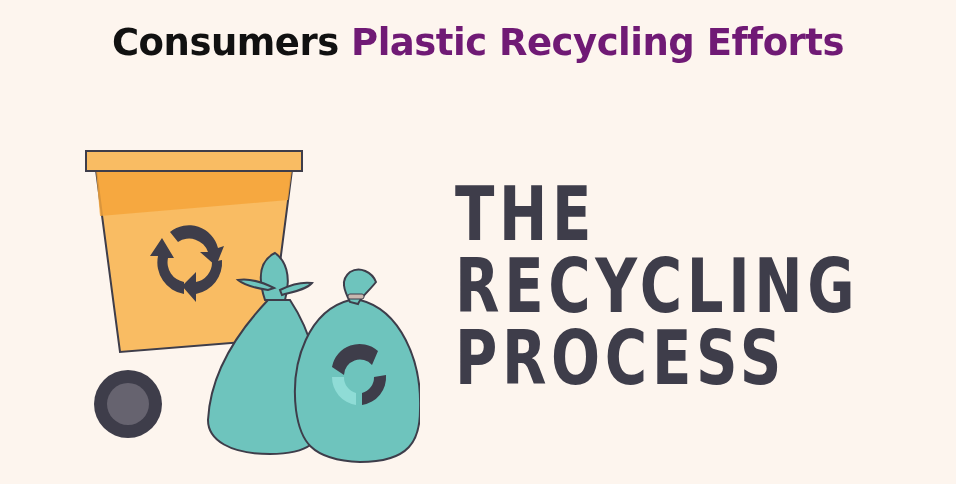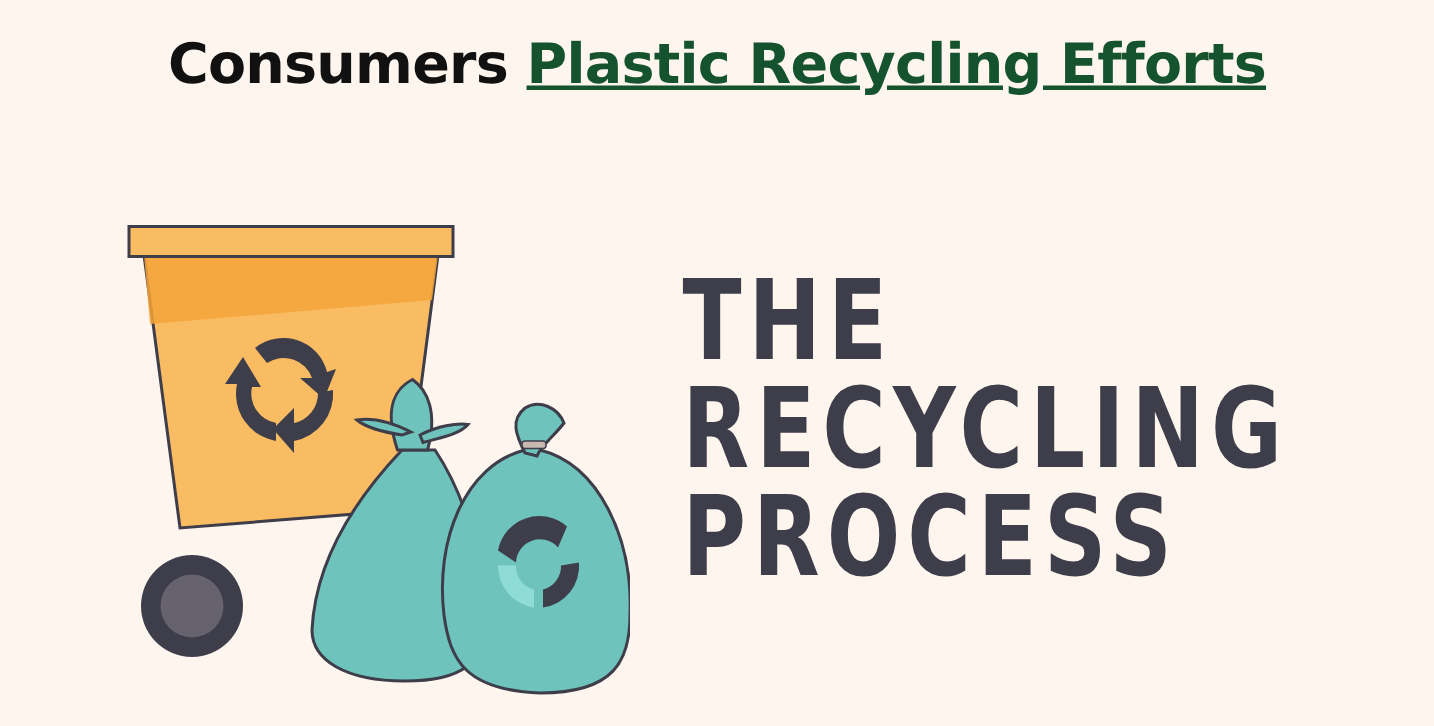--- a/index.html
+++ b/index.html
@@ -7,21 +7,21 @@
     width: 956px; height: 484px; overflow: hidden;
     background: #fdf5ee;
     position: relative;
     font-family: "DejaVu Sans", sans-serif;
   }
   .title {
     position: absolute; left: 0; top: 20px; width: 956px;
     text-align: center; font-weight: bold; color: #111111;
     font-size: 37px; line-height: 46px; letter-spacing: -0.5px;
   }
-  .title .accent { color: #14532d; text-decoration: underline; }
+  .title .accent { color: #701a75; }
   .illustration { position: absolute; left: 60px; top: 140px; width: 360px; height: 344px; }
   .big-heading {
     position: absolute; left: 455px; top: 178px;
     font-family: "DejaVu Sans", sans-serif;
     font-weight: bold; color: #3e3d4a;
     font-size: 74px; line-height: 72px; letter-spacing: 6px;
     transform: scaleX(0.78); transform-origin: left top;
   }
   .big-heading div { white-space: nowrap; }
 </style>

